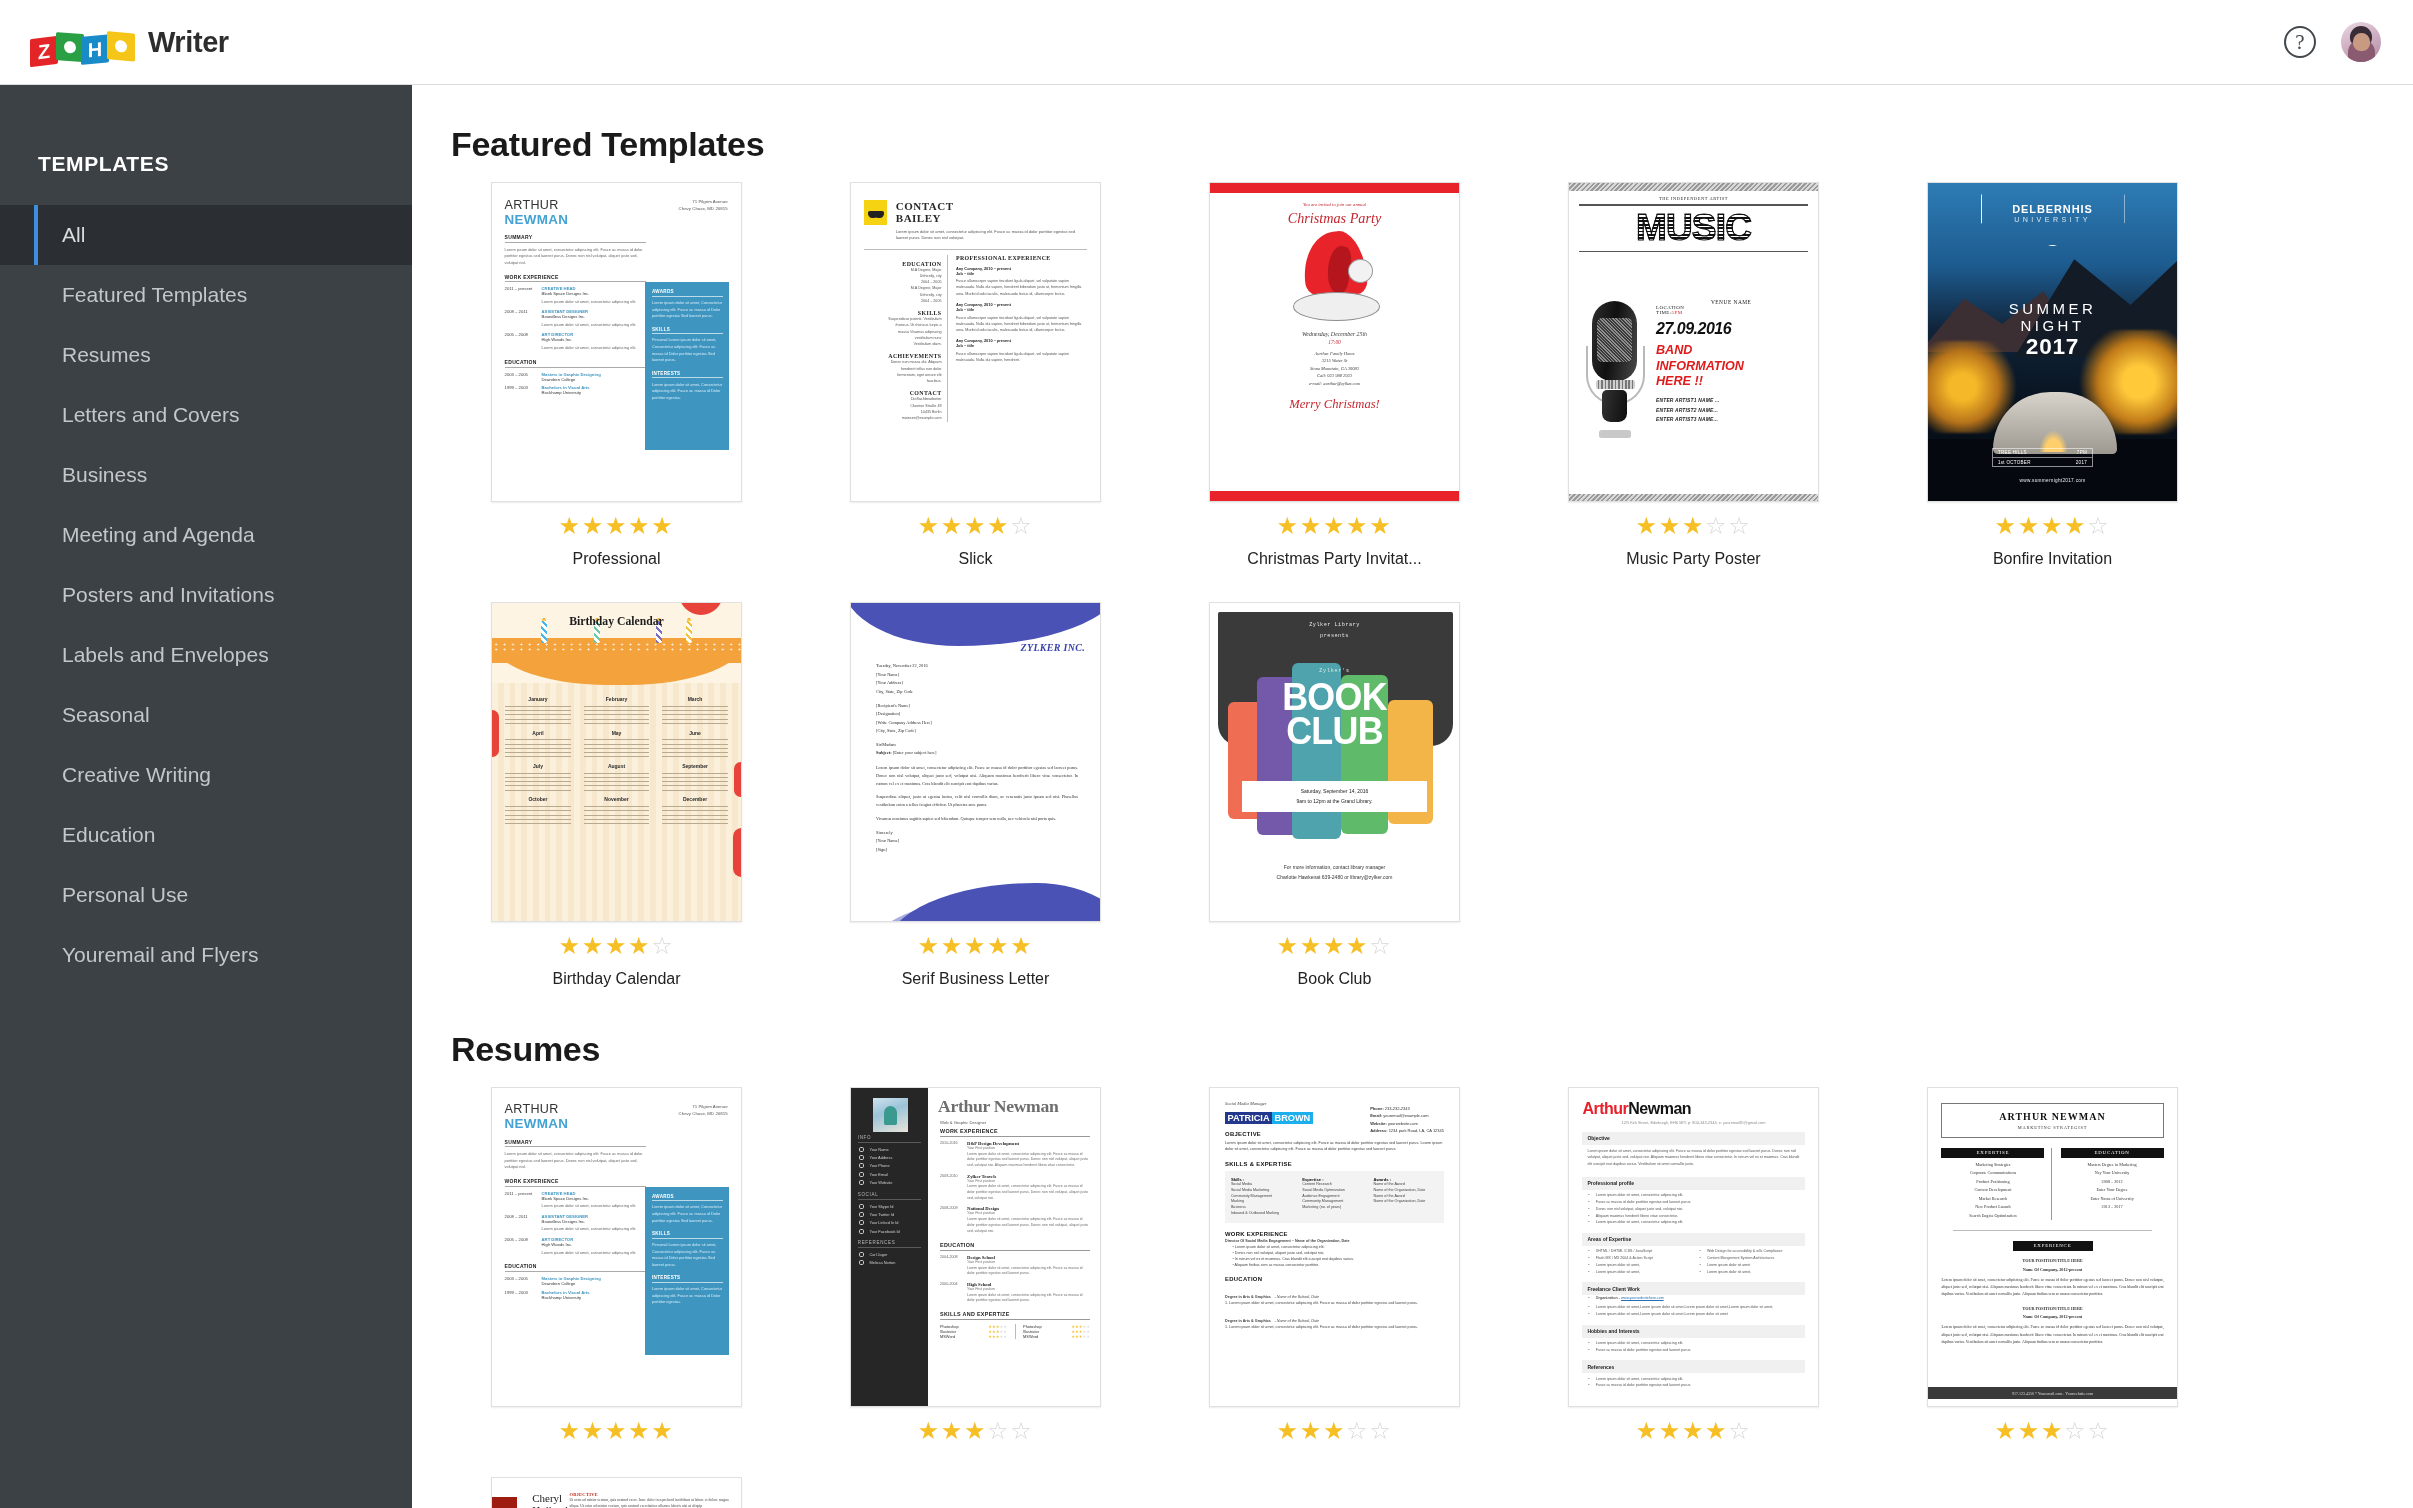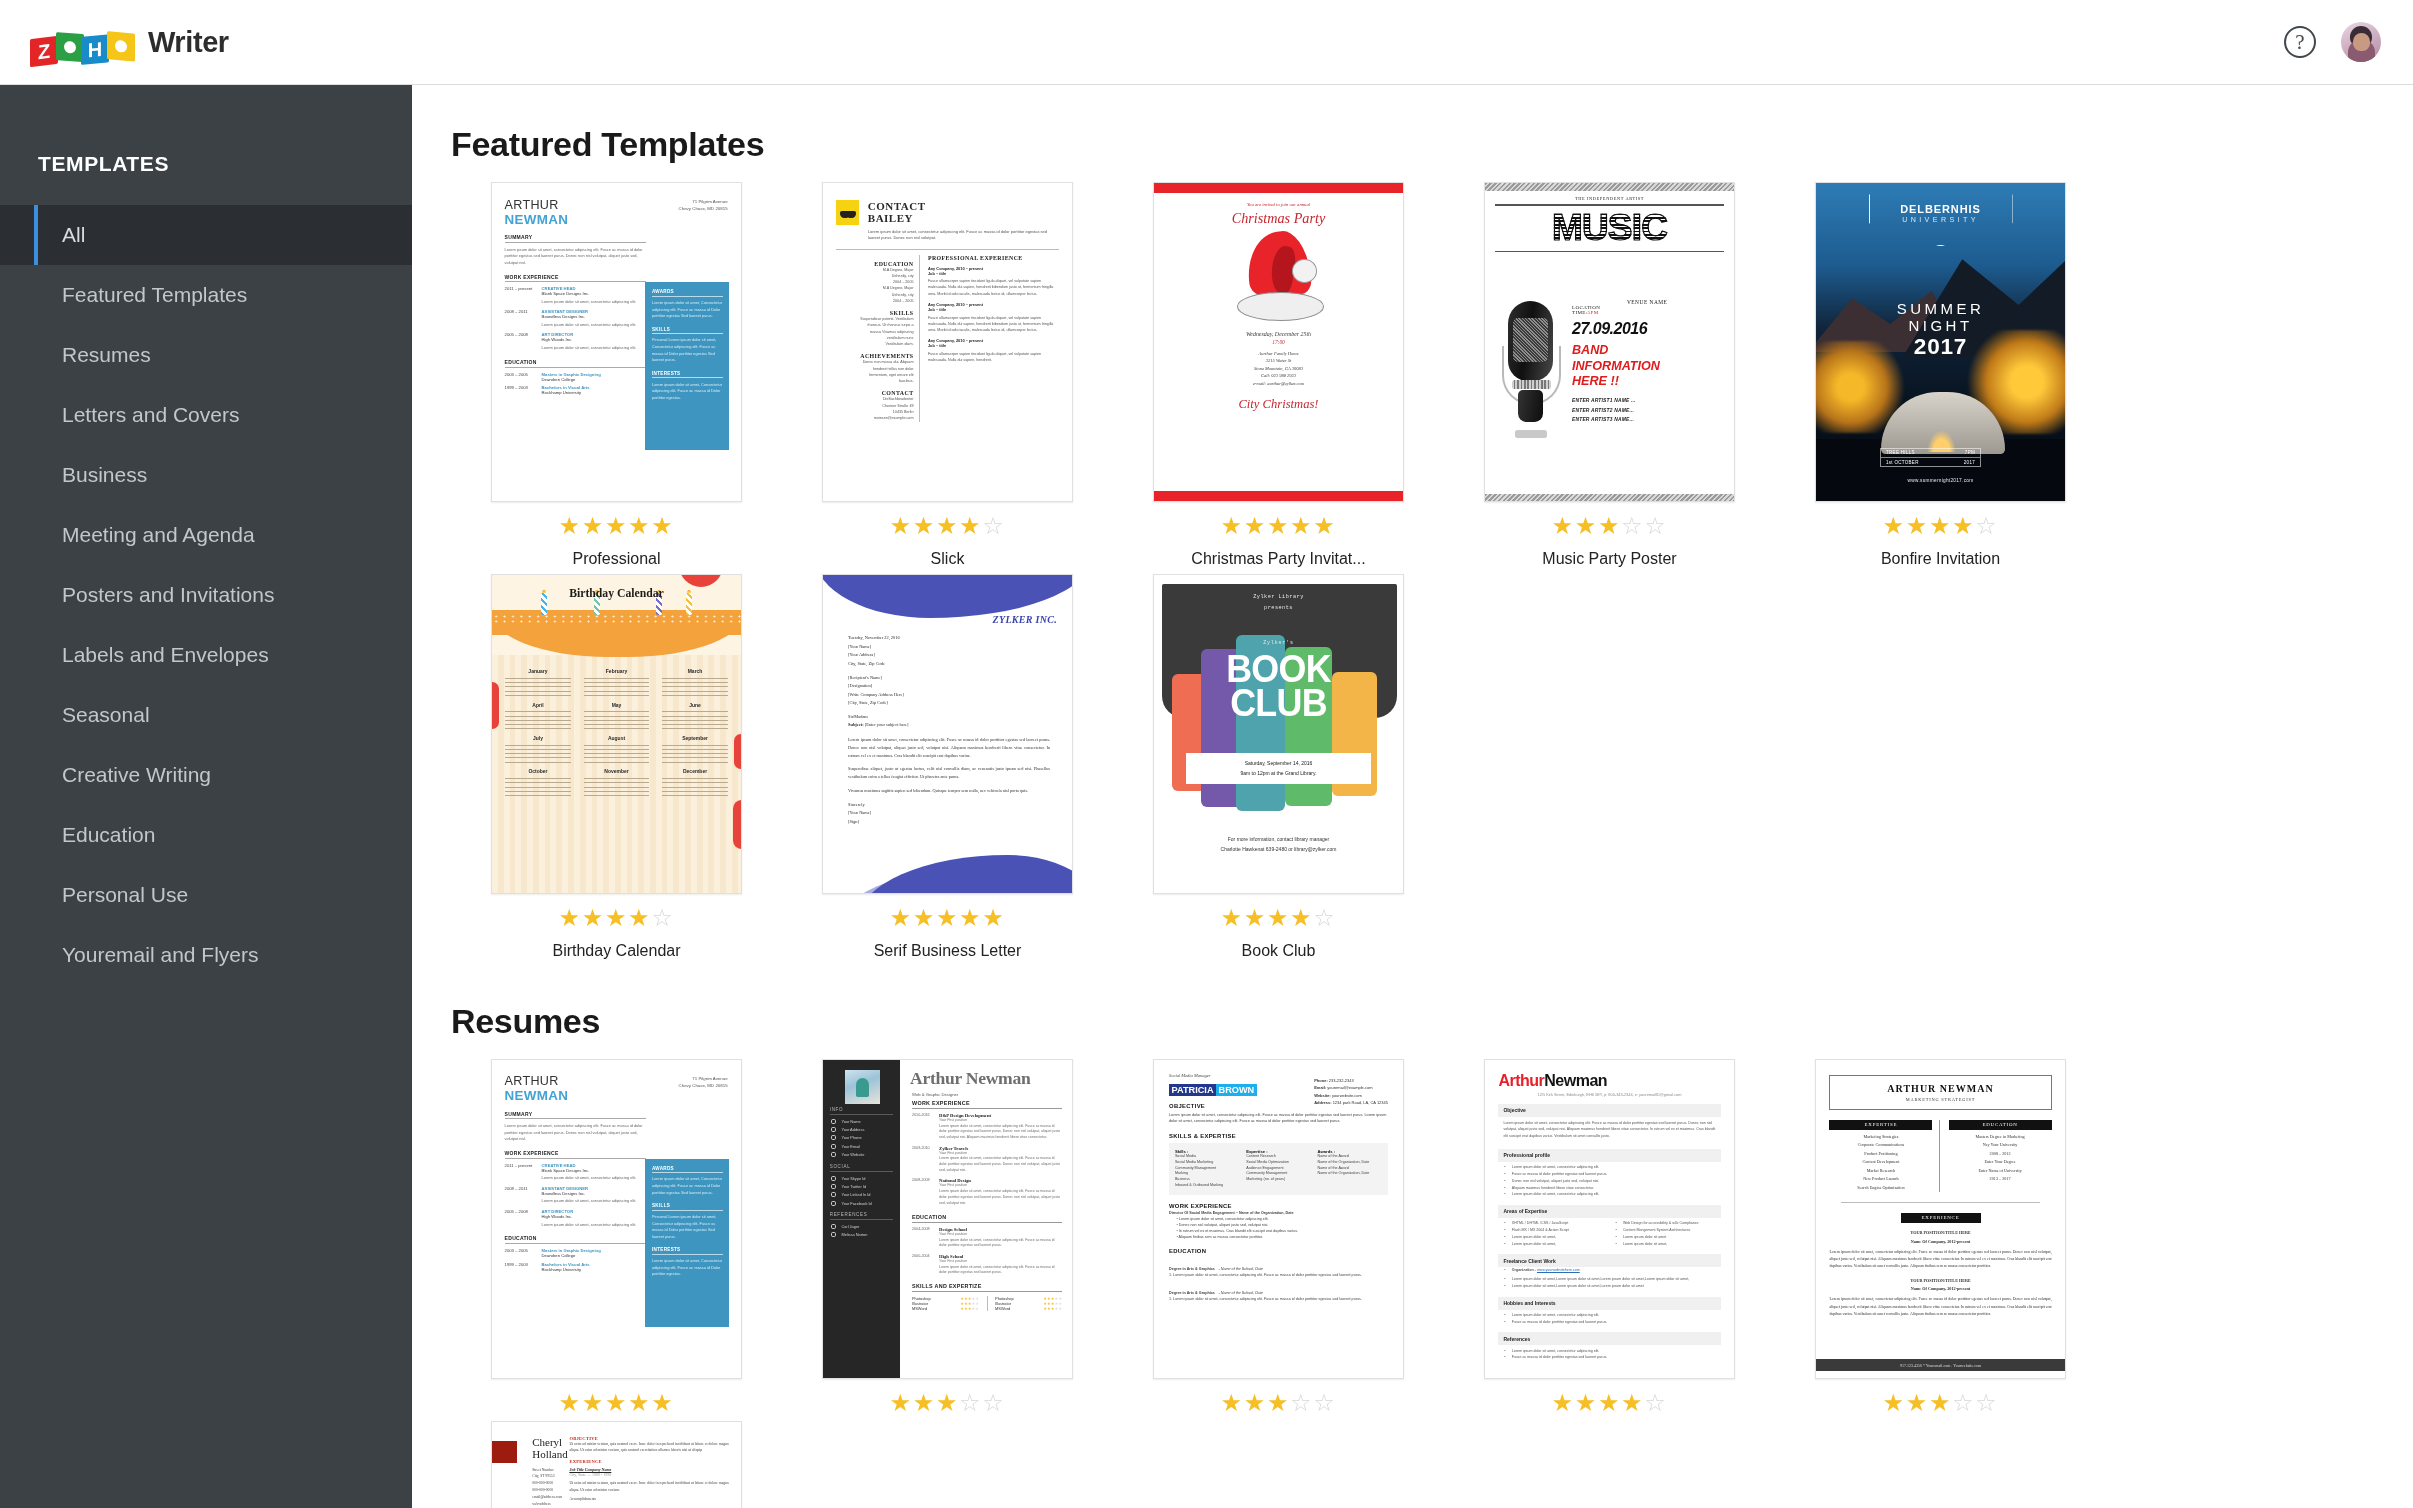--- a/index.html
+++ b/index.html
@@ -84,20 +84,21 @@
     position: absolute; top: 85px; left: 412px; width: 2001px; height: 1424px;
     background: #fff; overflow: hidden;
   }
   .section-title {
     font-size: 34px; font-weight: bold; color: #1a1a1a; letter-spacing: -0.3px;
     margin: 40px 0 0 39px;
   }
   .grid {
     display: flex; flex-wrap: wrap; margin-left: 39px; margin-top: 18.4px;
     width: 1927px;
+    gap: 28px;
   }
   .card { width: 331px; margin-bottom: 6.7px; }
   .thumb-wrap {
     width: 251px; height: 320px; margin: 0 auto; background: #fff;
     border: 0.8px solid #e0e0e0; overflow: hidden; position: relative;
     box-shadow: 0 0.8px 1.7px rgba(0,0,0,0.08);
   }
   .stars { text-align: center; margin-top: 11.7px; font-size: 0; line-height: 1; }
   .star { font-size: 24px; letter-spacing: 1.7px; display:inline-block; }
   .star.on { color: #f6bf26; }
@@ -571,21 +572,21 @@
               </div>
               <div class="sc" style="font-size:5.9px;color:#3a3a3a;margin-top:6.7px">Wednesday, December 25th</div>
               <div class="sc" style="font-size:5.4px;margin-top:1.7px">17:00</div>
               <div style="margin-top:5px">
                 <div class="sc" style="font-size:4.5px;color:#3a3a3a;line-height:1.7">Aurthur Family Home</div>
                 <div class="sc" style="font-size:4.5px;color:#3a3a3a;line-height:1.7">3215 Water St</div>
                 <div class="sc" style="font-size:4.5px;color:#3a3a3a;line-height:1.7">Stone Mountain, GA 30083</div>
                 <div class="sc" style="font-size:4.5px;color:#3a3a3a;line-height:1.7">Call: 023 988 2923</div>
                 <div class="sc" style="font-size:4.5px;color:#3a3a3a;line-height:1.7">e-mail: aurthur@zylker.com</div>
               </div>
-              <div class="sc" style="font-size:12.6px;margin-top:9.2px">City Christmas!</div>
+              <div class="sc" style="font-size:12.6px;margin-top:9.2px">Merry Christmas!</div>
             </div>
             <div class="bar" style="position:absolute;left:0;right:0;bottom:0"></div>
           </div>
         </div>
         <div class="stars"><span class="star on">★</span><span class="star on">★</span><span class="star on">★</span><span class="star on">★</span><span class="star on">★</span></div>
         <div class="cap">Christmas Party Invitat...</div>
       </div>
       <div class="card">
         <div class="thumb-wrap">
           <div class="doc t4">

